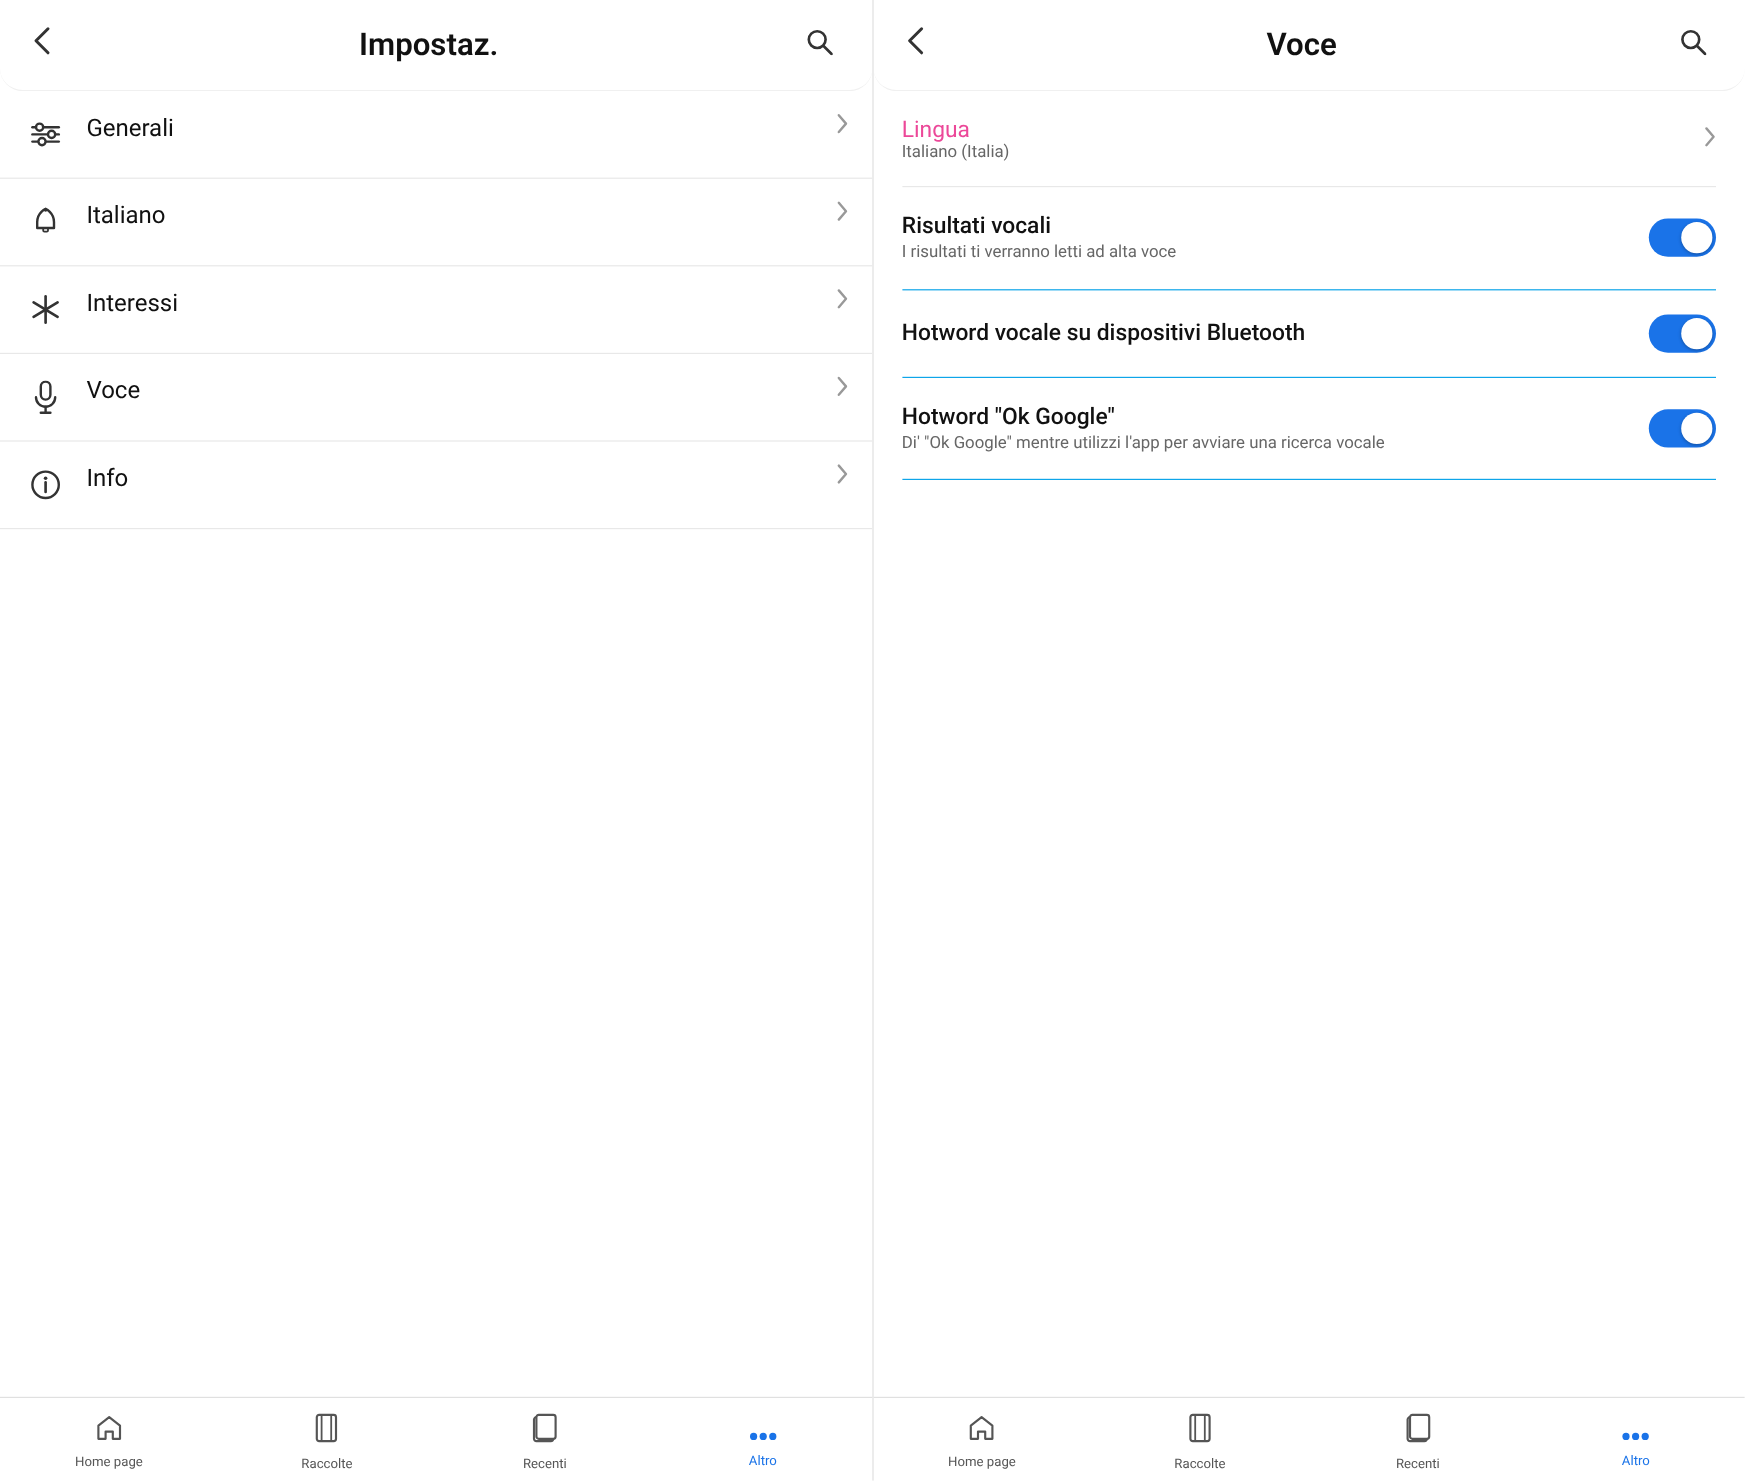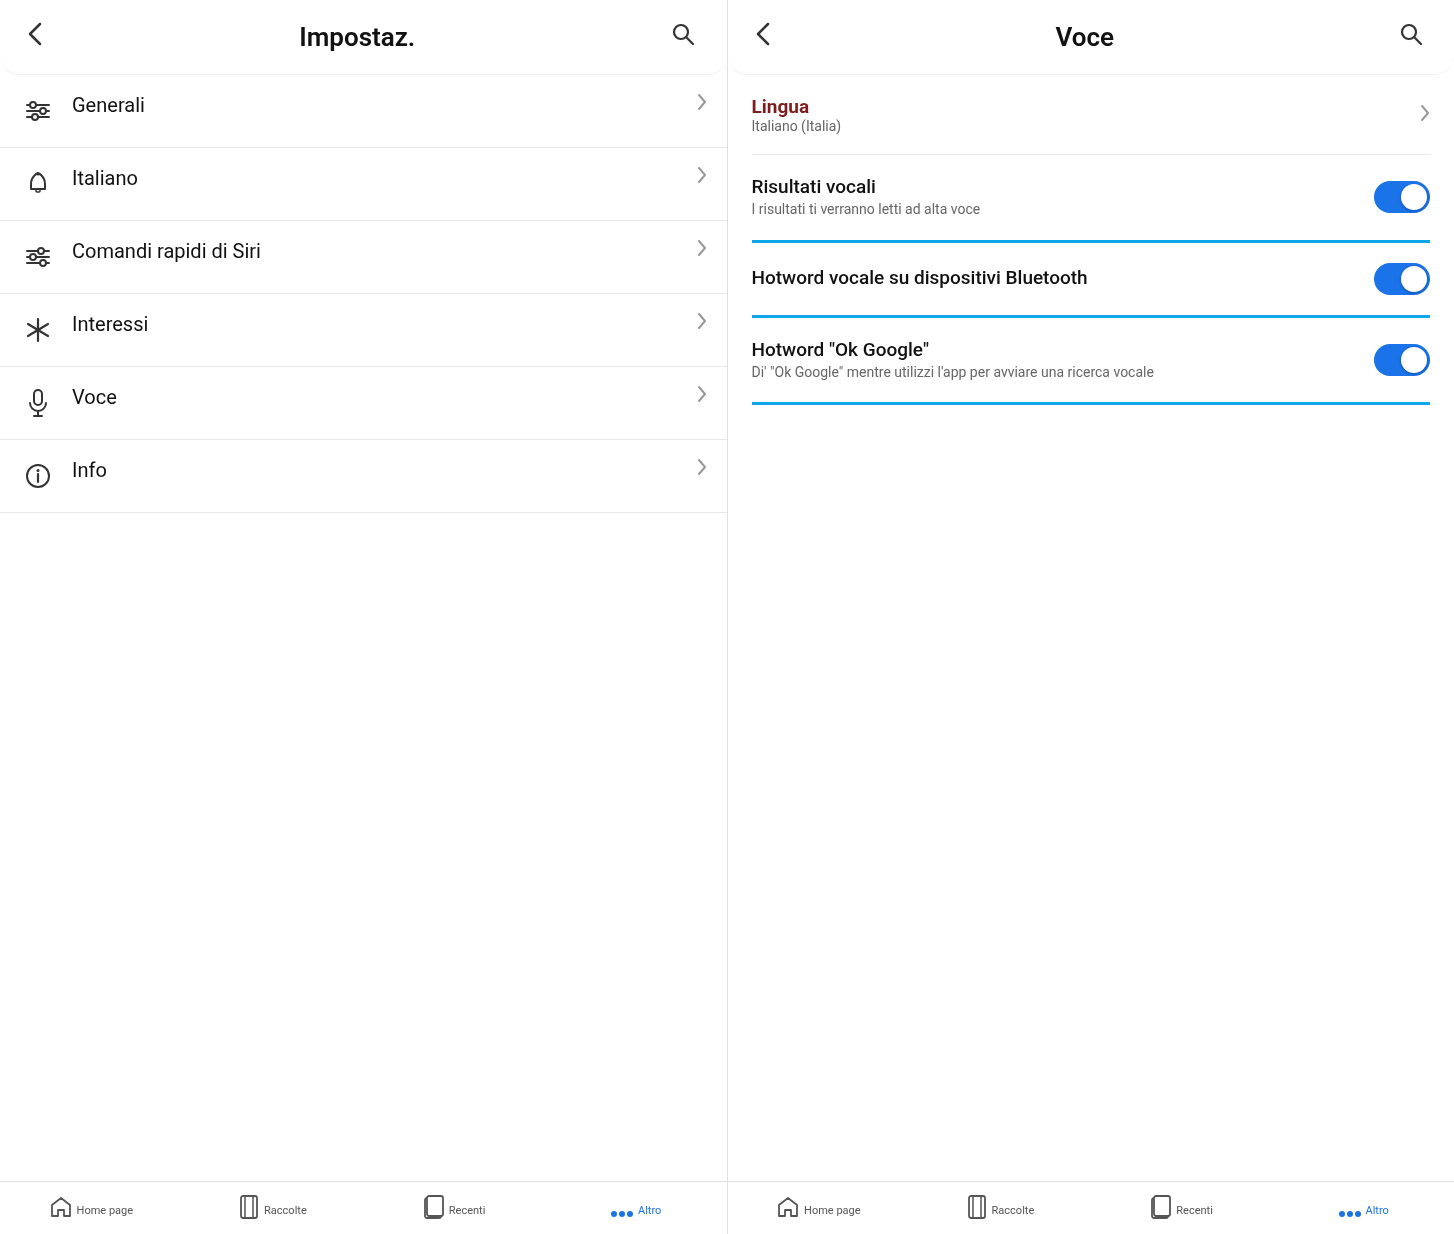--- a/index.html
+++ b/index.html
@@ -90,21 +90,21 @@
     
     .bottom-nav {
       display: flex;
       border-top: 1px solid #e0e0e0;
       padding: 8px 0 4px;
     }
 
     .nav-item {
       flex: 1;
       display: flex;
-      flex-direction: row;
+      flex-direction: column;
       align-items: center;
       justify-content: center;
       cursor: pointer;
       padding: 4px 0;
       gap: 4px;
       text-align: right;
     }
 
     .nav-icon {
       font-size: 24px;
@@ -130,21 +130,21 @@
 
     .voice-list {
       flex: 1;
       padding: 0 24px;
     }
 
     .voice-item {
       display: flex;
       align-items: center;
       padding: 20px 0;
-      border-bottom: 3px solid #0ea5e9;
+      border-bottom: 1px solid #0ea5e9;
     }
 
     .voice-item-content {
       flex: 1;
     }
 
     .voice-item-title {
       font-size: 19px;
       color: #111;
       font-weight: 500;
@@ -193,22 +193,22 @@
       padding: 20px 0;
       border-bottom: 1px solid #e8e8e8;
     }
 
     .lingua-content {
       flex: 1;
     }
 
     .lingua-title {
       font-size: 19px;
-      color: #7f1d1d;
-      font-weight: 700;
+      color: #ec4899;
+      font-weight: 400;
     }
 
     .lingua-subtitle {
       font-size: 14px;
       color: #666;
     }
 
     .lingua-chevron {
       color: #999;
       font-size: 16px;
@@ -263,38 +263,20 @@
         </svg>
       </div>
       <span class="item-label">Italiano</span>
       <span class="item-chevron">
         <svg width="10" height="18" viewBox="0 0 10 18" fill="none">
           <path d="M2 2L8 9L2 16" stroke="#999" stroke-width="2" stroke-linecap="round" stroke-linejoin="round"></path>
         </svg>
       </span>
     </div>
 
-    <div class="settings-item">
-      <div class="item-icon">
-        <svg width="26" height="26" viewBox="0 0 26 26" fill="none">
-          <line x1="2" y1="7" x2="24" y2="7" stroke="#333" stroke-width="2" stroke-linecap="round"></line>
-          <circle cx="16" cy="7" r="3" fill="white" stroke="#333" stroke-width="2"></circle>
-          <line x1="2" y1="13" x2="24" y2="13" stroke="#333" stroke-width="2" stroke-linecap="round"></line>
-          <circle cx="8" cy="13" r="3" fill="white" stroke="#333" stroke-width="2"></circle>
-          <line x1="2" y1="19" x2="24" y2="19" stroke="#333" stroke-width="2" stroke-linecap="round"></line>
-          <circle cx="18" cy="19" r="3" fill="white" stroke="#333" stroke-width="2"></circle>
-        </svg>
-      </div>
-      <span class="item-label">Comandi rapidi di Siri</span>
-      <span class="item-chevron">
-        <svg width="10" height="18" viewBox="0 0 10 18" fill="none">
-          <path d="M2 2L8 9L2 16" stroke="#999" stroke-width="2" stroke-linecap="round" stroke-linejoin="round"></path>
-        </svg>
-      </span>
-    </div>
 
     <div class="settings-item">
       <div class="item-icon">
         <svg width="26" height="26" viewBox="0 0 26 26" fill="none">
           <line x1="13" y1="2" x2="13" y2="24" stroke="#333" stroke-width="2.2" stroke-linecap="round"></line>
           <line x1="3" y1="7" x2="23" y2="19" stroke="#333" stroke-width="2.2" stroke-linecap="round"></line>
           <line x1="23" y1="7" x2="3" y2="19" stroke="#333" stroke-width="2.2" stroke-linecap="round"></line>
         </svg>
       </div>
       <span class="item-label">Interessi</span>

